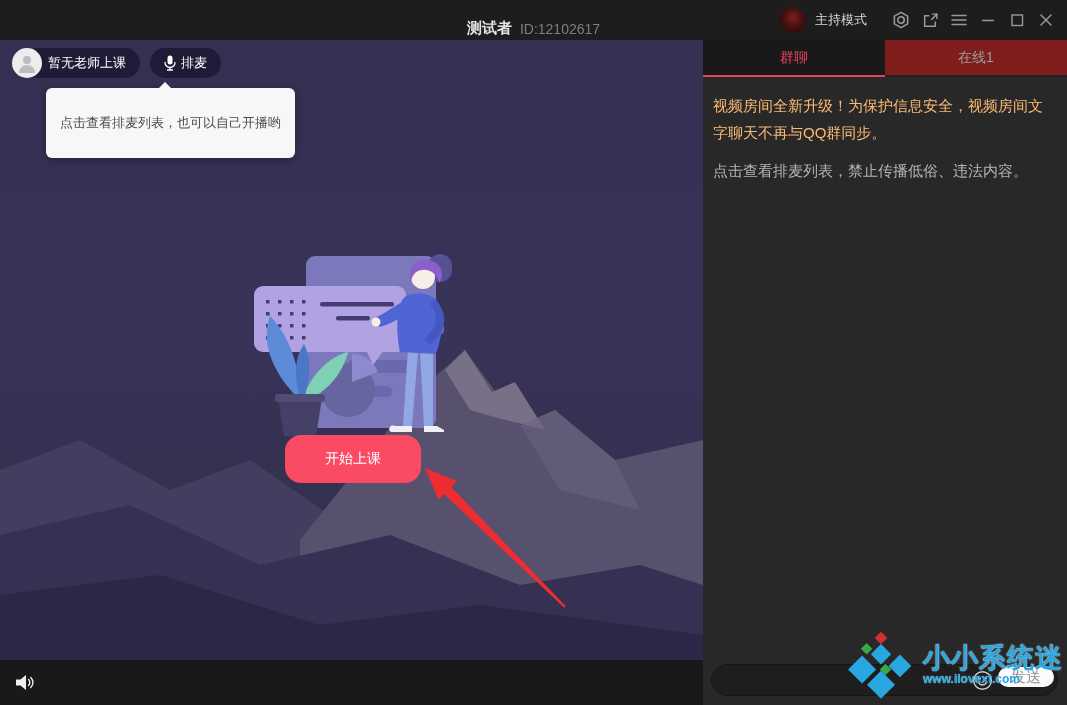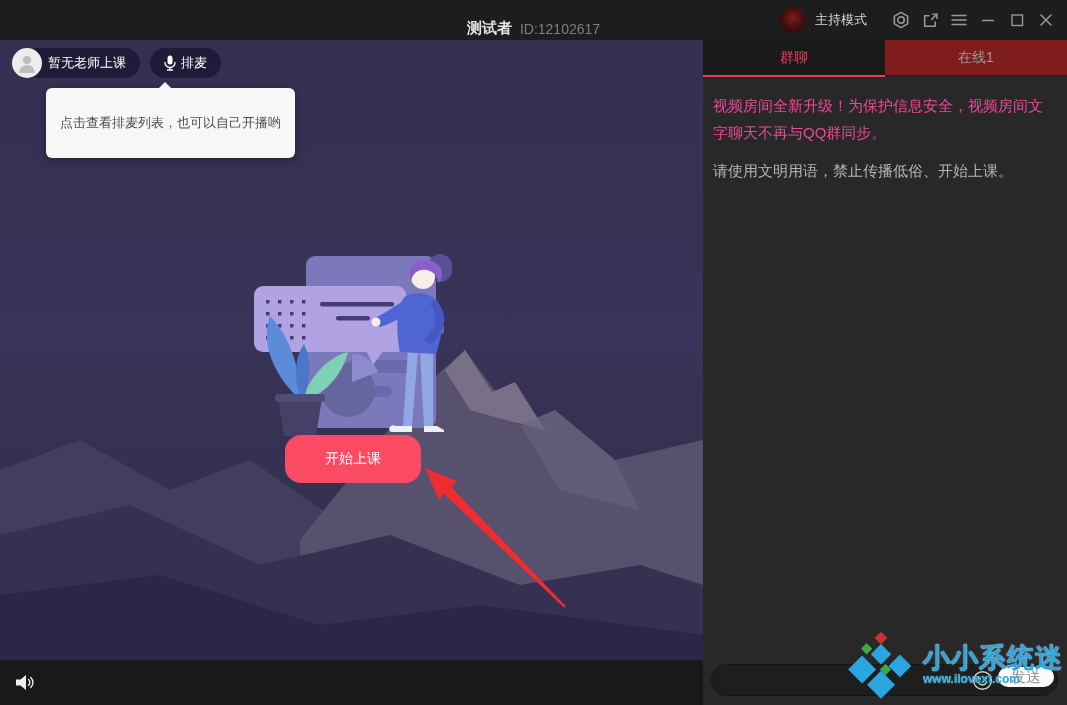--- a/index.html
+++ b/index.html
@@ -47,21 +47,21 @@
     font-family:"Liberation Sans","DejaVu Sans",sans-serif; }
   .annot-arrow { position:absolute; left:0; top:0; width:703px; height:620px; z-index:7; pointer-events:none; }
 
   
   .panel { position:absolute; left:703px; top:40px; width:364px; height:665px; background:#282828; }
   .tabs { display:flex; height:37px; }
   .tab { flex:1; display:flex; align-items:center; justify-content:center; font-size:14px; cursor:pointer; }
   .tab.active { background:#191919; color:#e8415f; border-bottom:2px solid #e8415f; }
   .tab.inactive { background:#7f1d1d; color:#9b9b9b; border-bottom:2px solid #232323; }
   .messages { padding:15px 10px 0 10px; font-size:15px; }
-  .msg.announcement { color:#ec4899; line-height:1.8; margin-bottom:14px; }
+  .msg.announcement { color:#fdba74; line-height:1.8; margin-bottom:14px; }
   .msg.notice { color:#b4b4b4; line-height:1.5; margin-bottom:24px; }
   .msg.event { color:#9b9b9b; display:flex; align-items:center; }
   .evt-icon { display:inline-flex; margin-right:5px; }
   .evt-user { margin-right:6px; }
 
   .input-row { position:absolute; left:8px; right:9px; bottom:9px; height:32px; }
   .chat-input { position:relative; width:100%; height:32px; background:#1e1e1e; border:1px solid #161616;
     border-radius:16px; cursor:text; }
   .emoji { position:absolute; right:64px; top:5px; width:21px; height:21px; cursor:pointer; }
   .send-btn { position:absolute; right:3px; top:2px; width:56px; height:20px; border:none; border-radius:13px;
@@ -236,21 +236,21 @@
       <div class="tab active">
         <span>群聊</span>
       </div>
       <div class="tab inactive">
         <span>在线1</span>
       </div>
     </div>
 
     <div class="messages">
       <p class="msg announcement">视频房间全新升级！为保护信息安全，视频房间文字聊天不再与QQ群同步。</p>
-      <p class="msg notice">请使用文明用语，禁止传播低俗、开始上课。</p>
+      <p class="msg notice">点击查看排麦列表，禁止传播低俗、违法内容。</p>
     </div>
 
     <div class="input-row">
       <div class="chat-input">
         <span class="emoji">
           <svg width="21" height="21" viewBox="0 0 21 21" fill="none">
             <circle cx="10.5" cy="10.5" r="8.8" stroke="#d2d2d2" stroke-width="1.4"></circle>
             <circle cx="7.3" cy="8.3" r="1.2" fill="#d2d2d2"></circle>
             <circle cx="13.7" cy="8.3" r="1.2" fill="#d2d2d2"></circle>
             <path d="M6.5 12.5 a4.5 4.5 0 0 0 8 0" stroke="#d2d2d2" stroke-width="1.4" stroke-linecap="round"></path>

